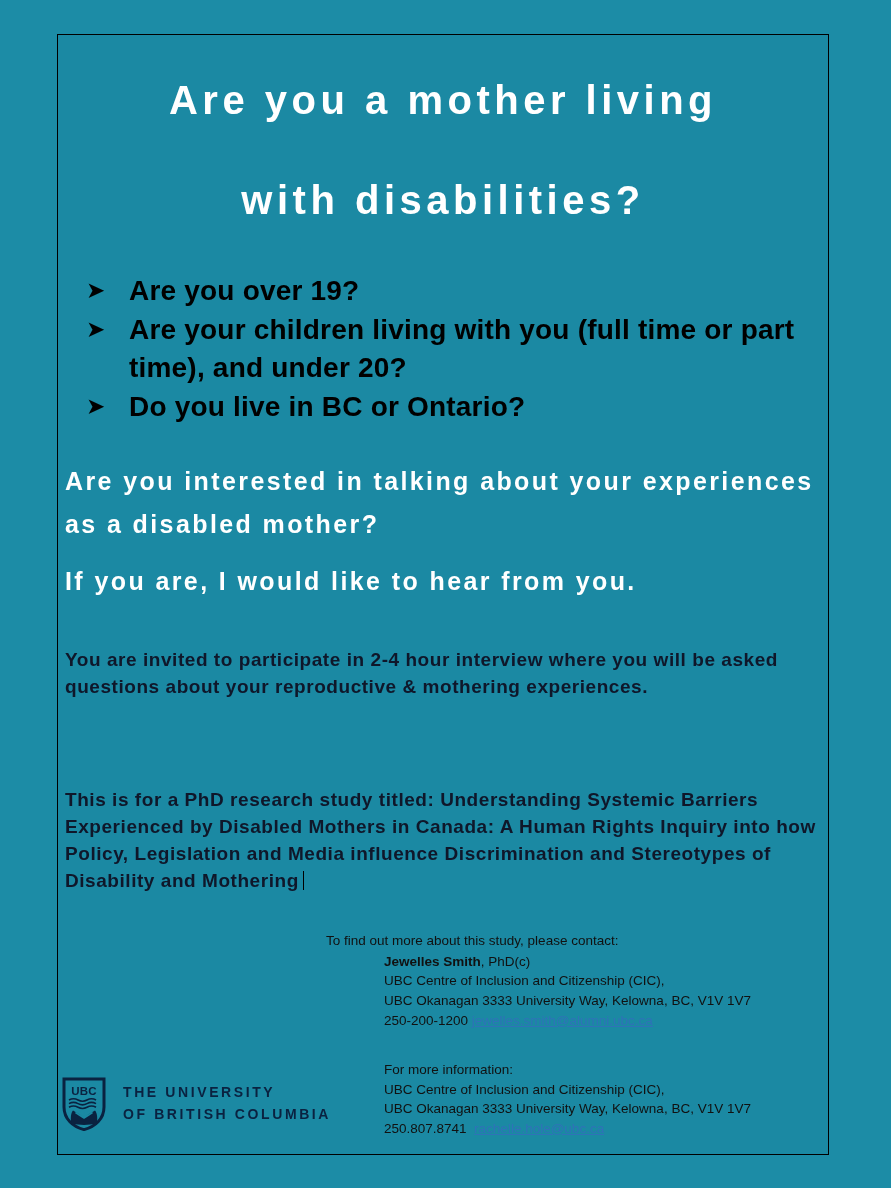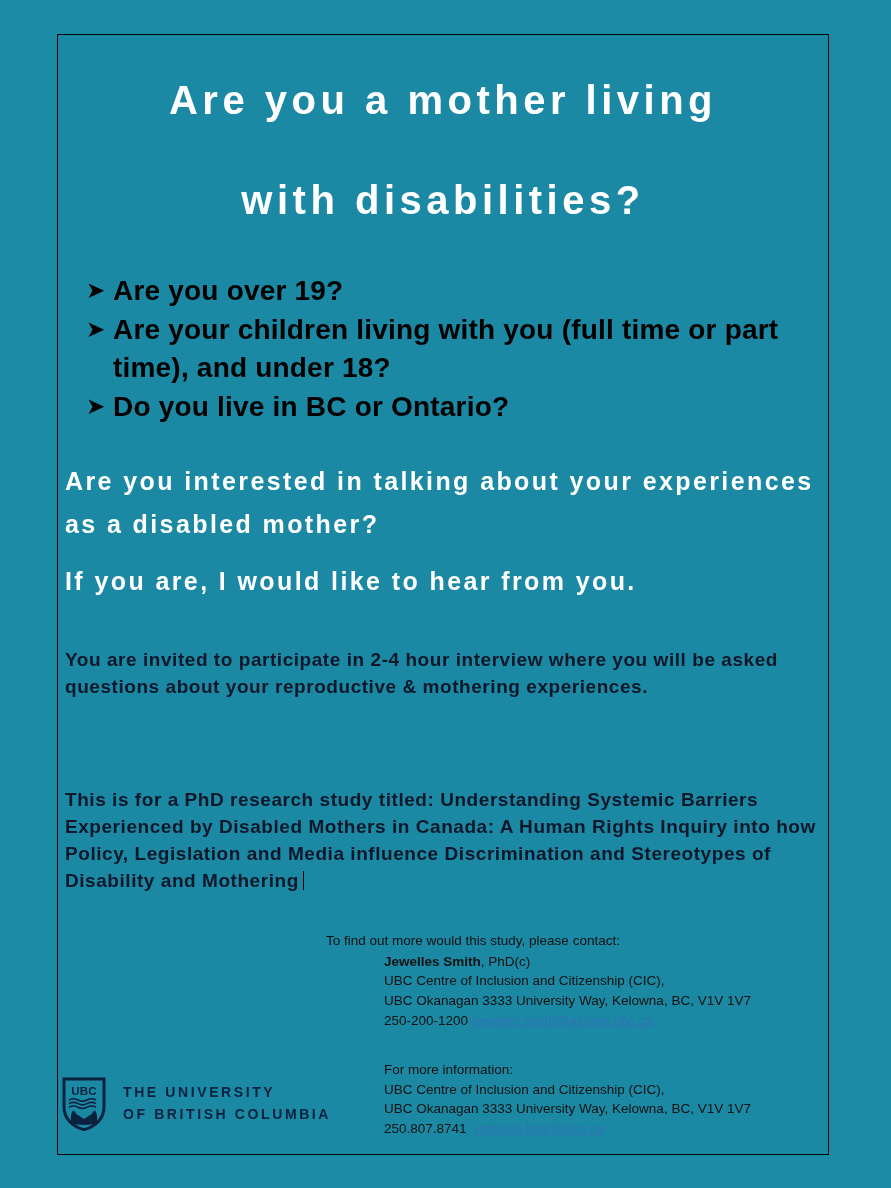--- a/index.html
+++ b/index.html
@@ -70,20 +70,21 @@
   .bullet-mark {
     flex: 0 0 auto;
     width: 27px;
     font-size: 23px;
     line-height: 1.62;
     font-weight: normal;
     color: #000000;
   }
   .bullet-text {
     flex: 1 1 auto;
+    margin-left: 16px;
   }
 
   
   .interest-block {
     position: absolute;
     left: 7px;
     top: 425px;
     width: 760px;
     color: #ffffff;
     font-size: 25px;
@@ -187,42 +188,42 @@
       <div class="headline-line-2">with disabilities?</div>
     </div>
 
     <div class="bullet-list">
       <div class="bullet-item">
         <span class="bullet-mark">➤</span>
         <span class="bullet-text">Are you over 19?</span>
       </div>
       <div class="bullet-item">
         <span class="bullet-mark">➤</span>
-        <span class="bullet-text">Are your children living with you (full time or part time), and under 18?</span>
+        <span class="bullet-text">Are your children living with you (full time or part time), and under 20?</span>
       </div>
       <div class="bullet-item">
         <span class="bullet-mark">➤</span>
         <span class="bullet-text">Do you live in BC or Ontario?</span>
       </div>
     </div>
 
     <div class="interest-block">
       <div>Are you interested in talking about your experiences as a disabled mother?</div>
       <div class="para-gap"></div>
       <div>If you are, I would like to hear from you.</div>
     </div>
 
     <div class="body-para body-para-invite">You are invited to participate in 2-4 hour interview where you will be asked questions about your reproductive &amp; mothering experiences.</div>
 
     <div class="body-para body-para-study">
       <span>This is for a PhD research study titled: Understanding Systemic Barriers Experienced by Disabled Mothers in Canada: A Human Rights Inquiry into how Policy, Legislation and Media influence Discrimination and Stereotypes of Disability and Mothering</span><span class="text-caret"></span>
     </div>
 
     <div class="contact-section">
-      <div class="contact-lead">To find out more would this study, please contact:</div>
+      <div class="contact-lead">To find out more about this study, please contact:</div>
 
       <div class="contact-group">
         <div class="contact-line"><span class="contact-name">Jewelles Smith</span><span>, PhD(c)</span></div>
         <div class="contact-line">UBC Centre of Inclusion and Citizenship (CIC),</div>
         <div class="contact-line">UBC Okanagan 3333 University Way,  Kelowna,  BC, V1V 1V7</div>
         <div class="contact-line"><span>250-200-1200</span>&nbsp;<a class="email-link" href="#">jewelles.smith@alumni.ubc.ca</a></div>
       </div>
 
       <div class="contact-group contact-group-2">
         <div class="contact-line contact-heading">For more information:</div>

